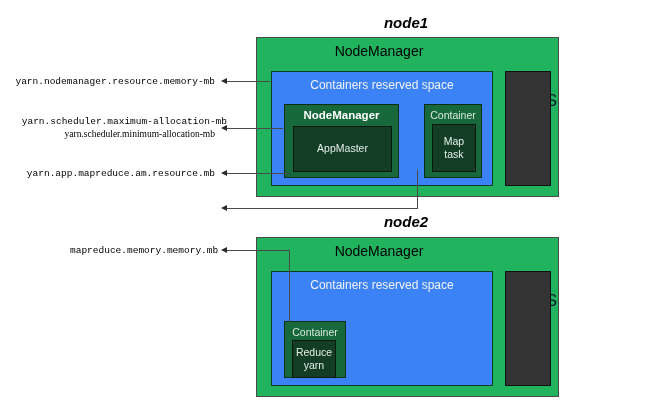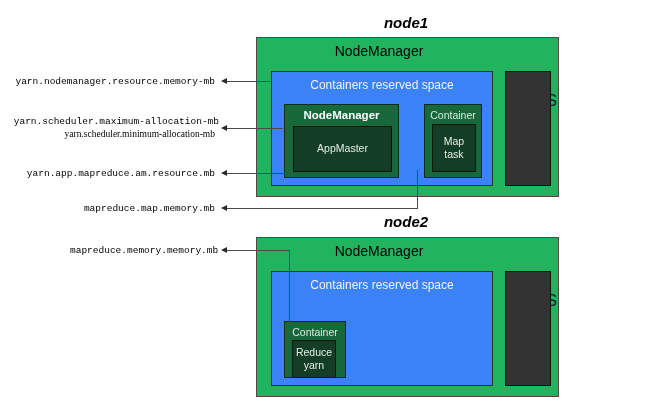--- a/index.html
+++ b/index.html
@@ -212,30 +212,29 @@
       </div>
     </div>
 
     <div class="os-slab" style="left:248px; top:33px; width:46px; height:115px;"></div>
   </div>
 
   <div class="anno" style="left:10px; top:76px; width:205px;">yarn.nodemanager.resource.memory-mb</div>
   <div class="lead lead-h" style="left:227px; top:81px; width:43px;"></div>
   <div class="arrow-left" style="left:221px; top:77.5px;"></div>
 
-  <div class="anno" style="left:9px; top:116px; width:210px;">yarn.scheduler.maximum-allocation-mb</div>
+  <div class="anno" style="left:17px; top:116px; width:210px;">yarn.scheduler.maximum-allocation-mb</div>
   <div class="anno" style="left:5px; top:128px; width:210px;font-family:Liberation Serif, serif;">yarn.scheduler.minimum-allocation-mb</div>
   <div class="lead lead-h" style="left:227px; top:128px; width:56px;"></div>
   <div class="arrow-left" style="left:221px; top:124.5px;"></div>
 
   <div class="anno" style="left:25px; top:168px; width:190px;">yarn.app.mapreduce.am.resource.mb</div>
   <div class="lead lead-h" style="left:227px; top:173px; width:63px;"></div>
   <div class="arrow-left" style="left:221px; top:169.5px;"></div>
 
-  <div class="anno" style="left:75px; top:203px; width:140px;">mapreduce.map.memory.mb</div>
   <div class="lead lead-h" style="left:227px; top:208px; width:191px;"></div>
   <div class="lead lead-v" style="left:417px; top:170px; height:39px;"></div>
   <div class="arrow-left" style="left:221px; top:204.5px;"></div>
 
   <div class="anno" style="left:70px; top:245px; width:145px;">mapreduce.memory.memory.mb</div>
   <div class="lead lead-h" style="left:227px; top:250px; width:63px;"></div>
   <div class="lead lead-v" style="left:289px; top:250px; height:72px;"></div>
   <div class="arrow-left" style="left:221px; top:246.5px;"></div>
 
 </div>

